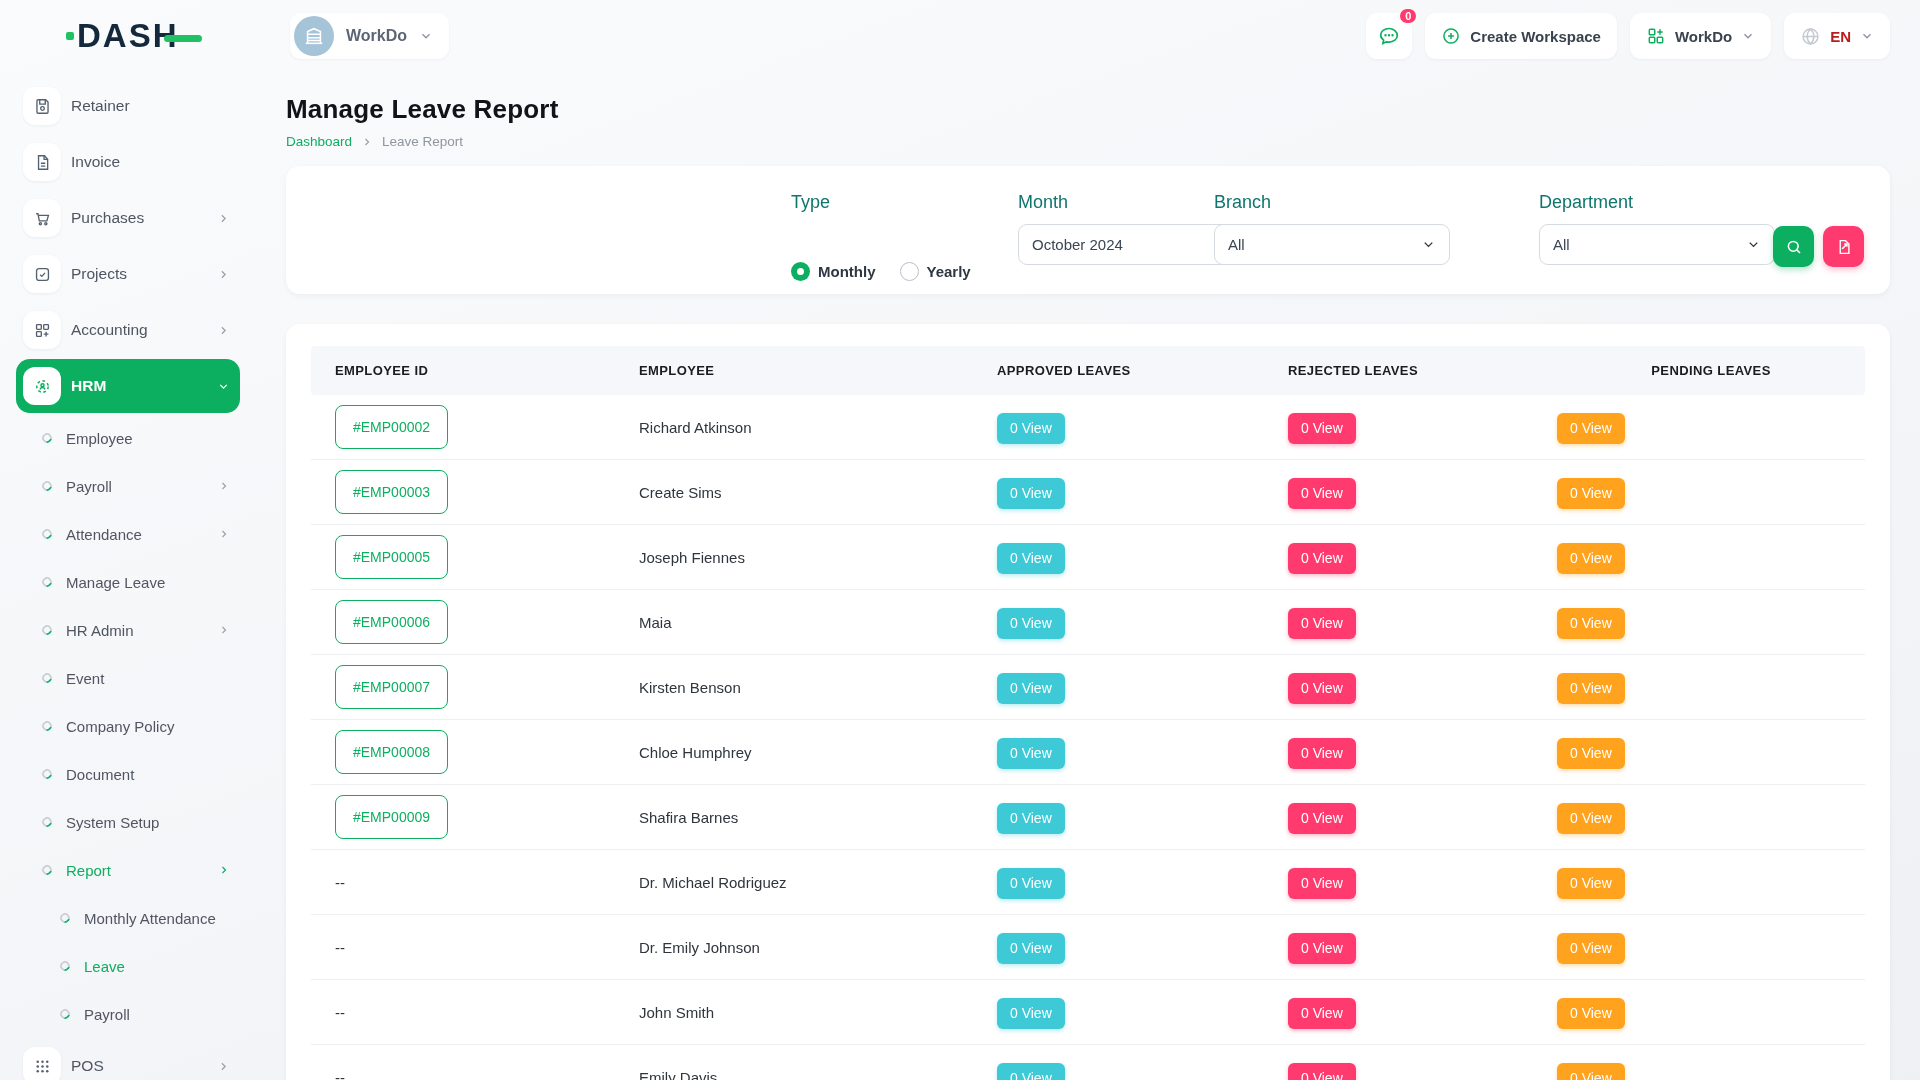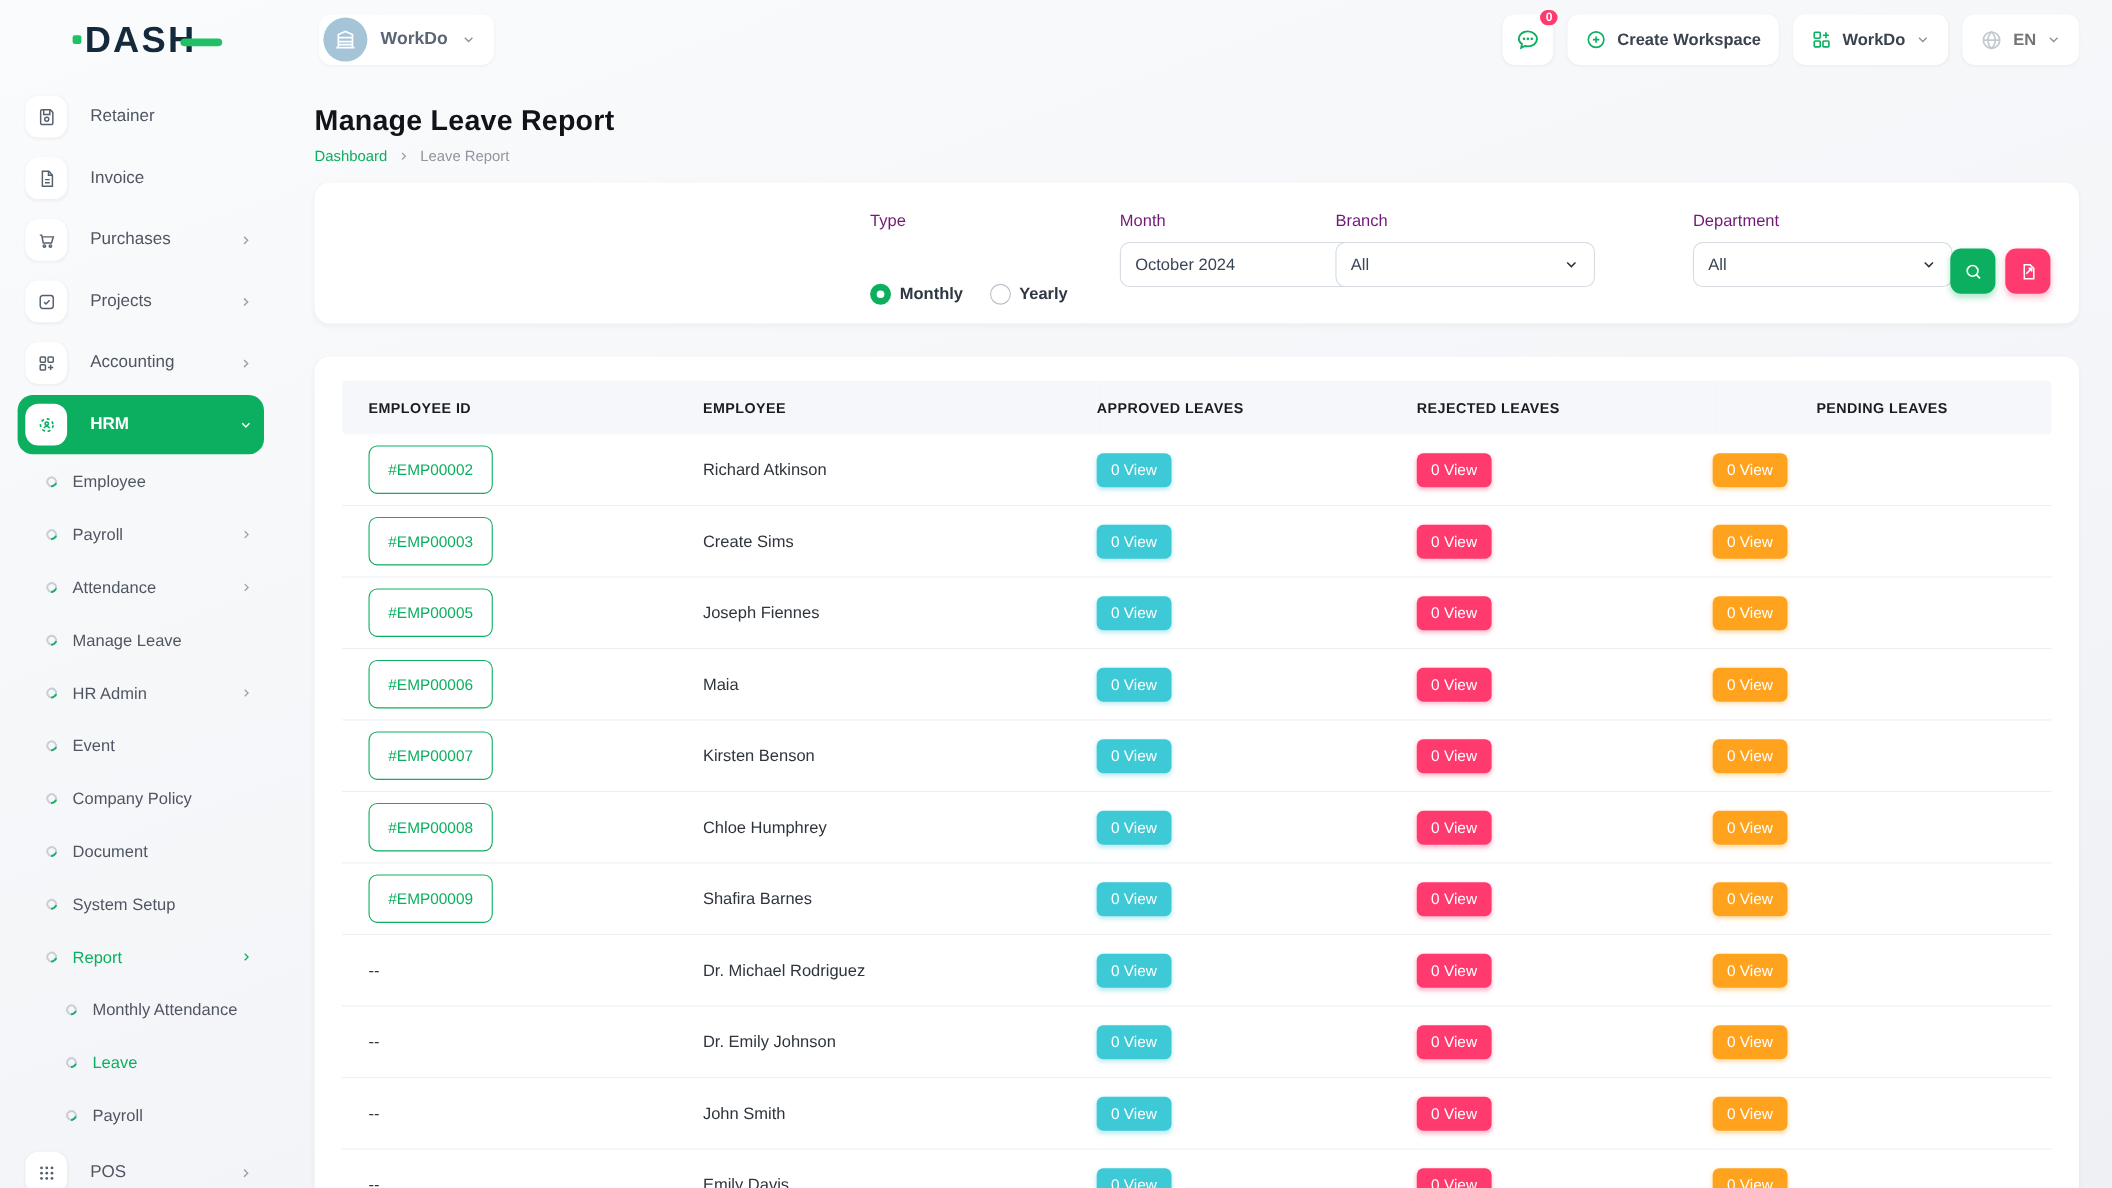--- a/index.html
+++ b/index.html
@@ -21,32 +21,32 @@
   .ws-switcher { margin-left:34px; padding:3px 16px 3px 4px; gap:12px; }
   .ws-avatar { width:40px; height:40px; border-radius:50%; background:#a5c4d8; display:flex; align-items:center; justify-content:center; color:#fff; }
   .ws-name { font-size:16px; font-weight:600; color:#5b6574; }
   .top-right { margin-left:auto; margin-right:30px; display:flex; align-items:center; gap:13px; }
   .chat-pill { width:46px; justify-content:center; position:relative; color:#0CAF60; }
   .chat-badge { position:absolute; top:-6px; right:-6px; min-width:18px; height:18px; border-radius:9px;
                 background:#FF3A6E; color:#fff; font-size:11px; font-weight:700; display:flex;
                 align-items:center; justify-content:center; padding:0 5px; border:2px solid #fbfbfc; }
   .action-pill { padding:0 16px; gap:9px; font-size:15px; font-weight:600; color:#39424e; }
   .chev { color:#8a93a0; display:flex; }
-  .lang-en { color:#737373; font-weight:700; }
+  .lang-en { color:#b91c1c; font-weight:700; }
   .globe { color:#c3c9d1; display:flex; }
   .green-ic { color:#0CAF60; display:flex; }
 
   
   .body-row { display:flex; }
   .sidebar { width:256px; padding:6px 16px 0 16px; flex-shrink:0; }
 
   .nav-item { position:relative; height:56px; display:flex; align-items:center; padding-left:7px; cursor:pointer; }
   .icon-box { width:38px; height:38px; border-radius:12px; background:#fff; box-shadow:0 1px 3px rgba(20,40,70,.06);
               display:flex; align-items:center; justify-content:center; color:#55616e; flex-shrink:0; }
-  .nav-label { margin-left:21px; font-size:15.5px; font-weight:500; color:#4f5662; }
+  .nav-label { margin-left:10px; font-size:15.5px; font-weight:500; color:#4f5662; }
   .nav-chev { position:absolute; right:10px; color:#9aa1ab; display:flex; }
 
   .nav-item.active-pill { background:#0CAF60; border-radius:14px; height:54px; margin:1px 0; }
   .nav-item.active-pill .icon-box { color:#0CAF60; box-shadow:none; }
   .nav-item.active-pill .nav-label { color:#fff; font-weight:700; }
   .nav-item.active-pill .nav-chev { color:#fff; }
 
   .sub-item { position:relative; height:48px; display:flex; align-items:center; padding-left:26px; cursor:pointer; }
   .bullet { width:10px; height:10px; border-radius:50%; border:2.5px solid #c9cfd8; border-bottom-color:#19b26b;
             transform:rotate(-35deg); flex-shrink:0; }
@@ -61,21 +61,21 @@
   .breadcrumb { display:flex; align-items:center; gap:9px; margin-top:9px; font-size:13.5px; }
   .bc-home { color:#0CAF60; cursor:pointer; }
   .bc-sep { color:#9aa1ab; display:flex; }
   .bc-current { color:#8f959e; }
 
   .card { background:#fff; border-radius:14px; box-shadow:0 2px 5px rgba(15,34,58,.05); }
 
   
   .filter-card { position:relative; width:1604px; height:128px; margin-top:17px; }
   .fgroup { position:absolute; top:26px; }
-  .flabel { font-size:15px; color:#701a75; display:block; }
+  .flabel { font-size:18px; color:#0f766e; display:block; }
   .g-type { left:505px; }
   .radio-row { display:flex; align-items:center; gap:24px; margin-top:13px; }
   .radio { display:flex; align-items:center; gap:8px; font-size:15px; font-weight:600; color:#2e3742; cursor:pointer;margin-top:36px; }
   .rdot { width:19px; height:19px; border-radius:50%; border:1.5px solid #b9c0c9; background:#fff; position:relative; }
   .rdot.checked { border:none; background:#0CAF60; }
   .rdot.checked::after { content:""; position:absolute; left:6px; top:6px; width:7px; height:7px; border-radius:50%; background:#fff; }
   .g-month { left:732px; width:238px; }
   .g-branch { left:928px; width:236px; }
   .g-dept { left:1253px; width:236px; }
   .field { margin-top:11px; height:41px; border:1px solid #d6dbe1; border-radius:9px; background:#fff;

